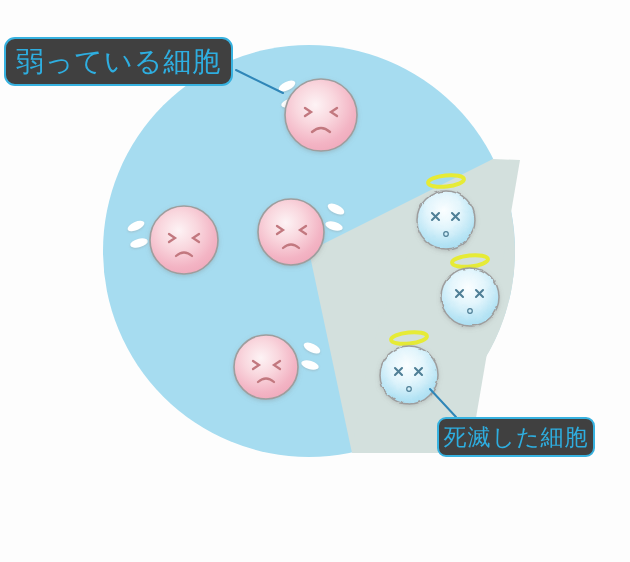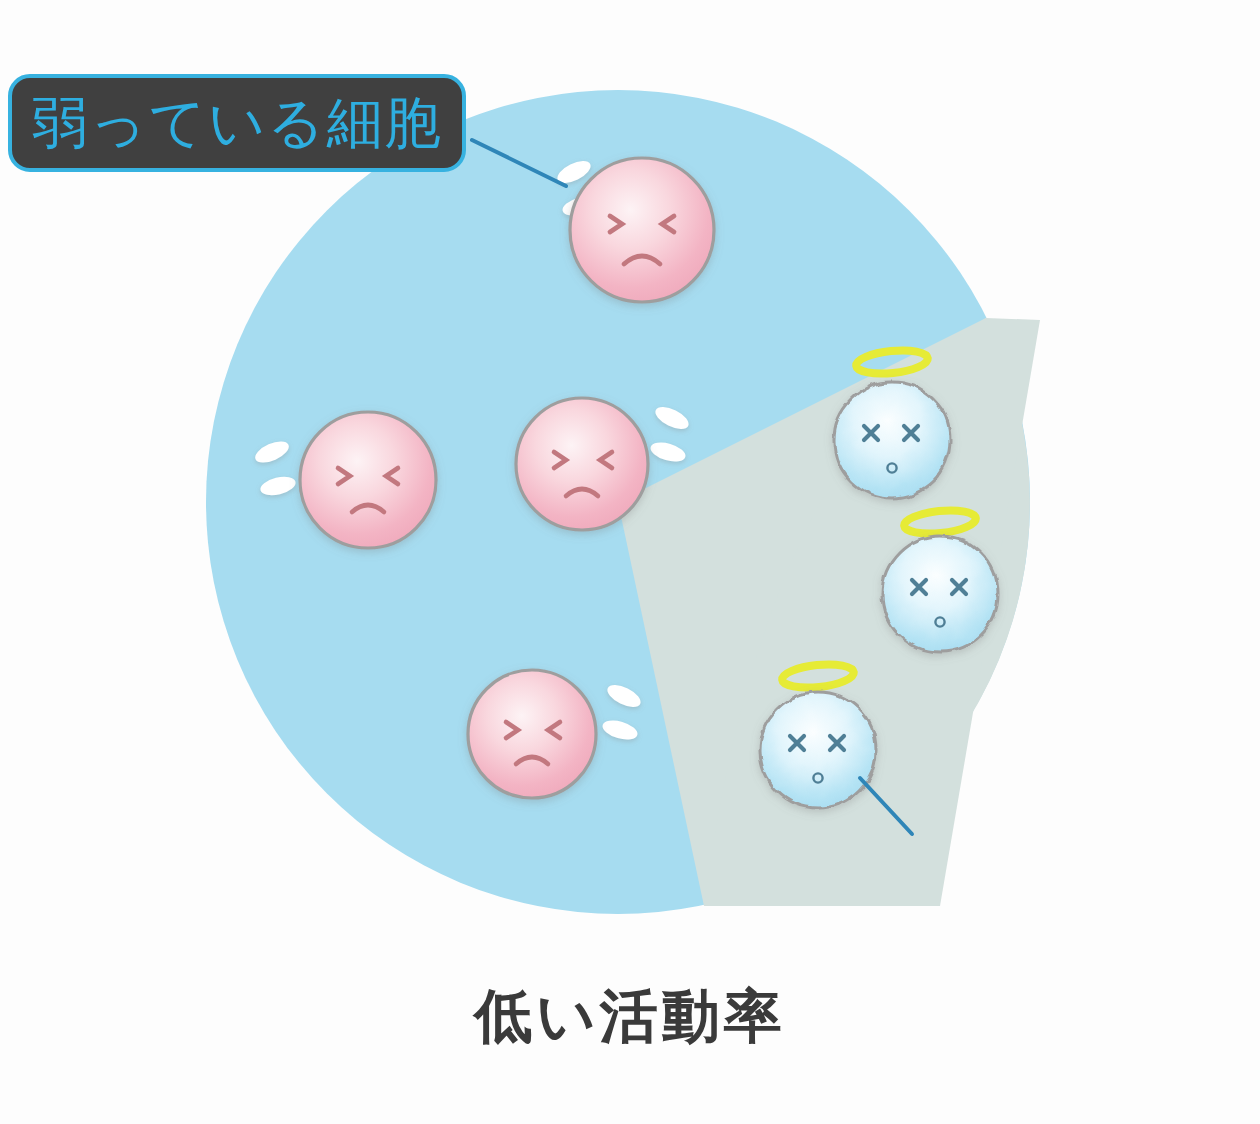--- a/index.html
+++ b/index.html
@@ -221,16 +221,18 @@
     </g>
 
     <path d="M 236 70 L 283 93" stroke="#2f86b8" stroke-width="2" fill="none" stroke-linecap="round"></path>
     <path d="M 430 389 L 456 417" stroke="#2f86b8" stroke-width="2" fill="none" stroke-linecap="round"></path>
   </svg>
 
   <div class="bubble" id="bubble-weak">
     <span>弱っている細胞</span>
   </div>
 
-
-  <div id="caption">低い活動率</div>
+  <div class="bubble" id="bubble-dead">
+    <span>死滅した細胞</span>
+  </div>
+
 
 </div>
 
 </body></html>

